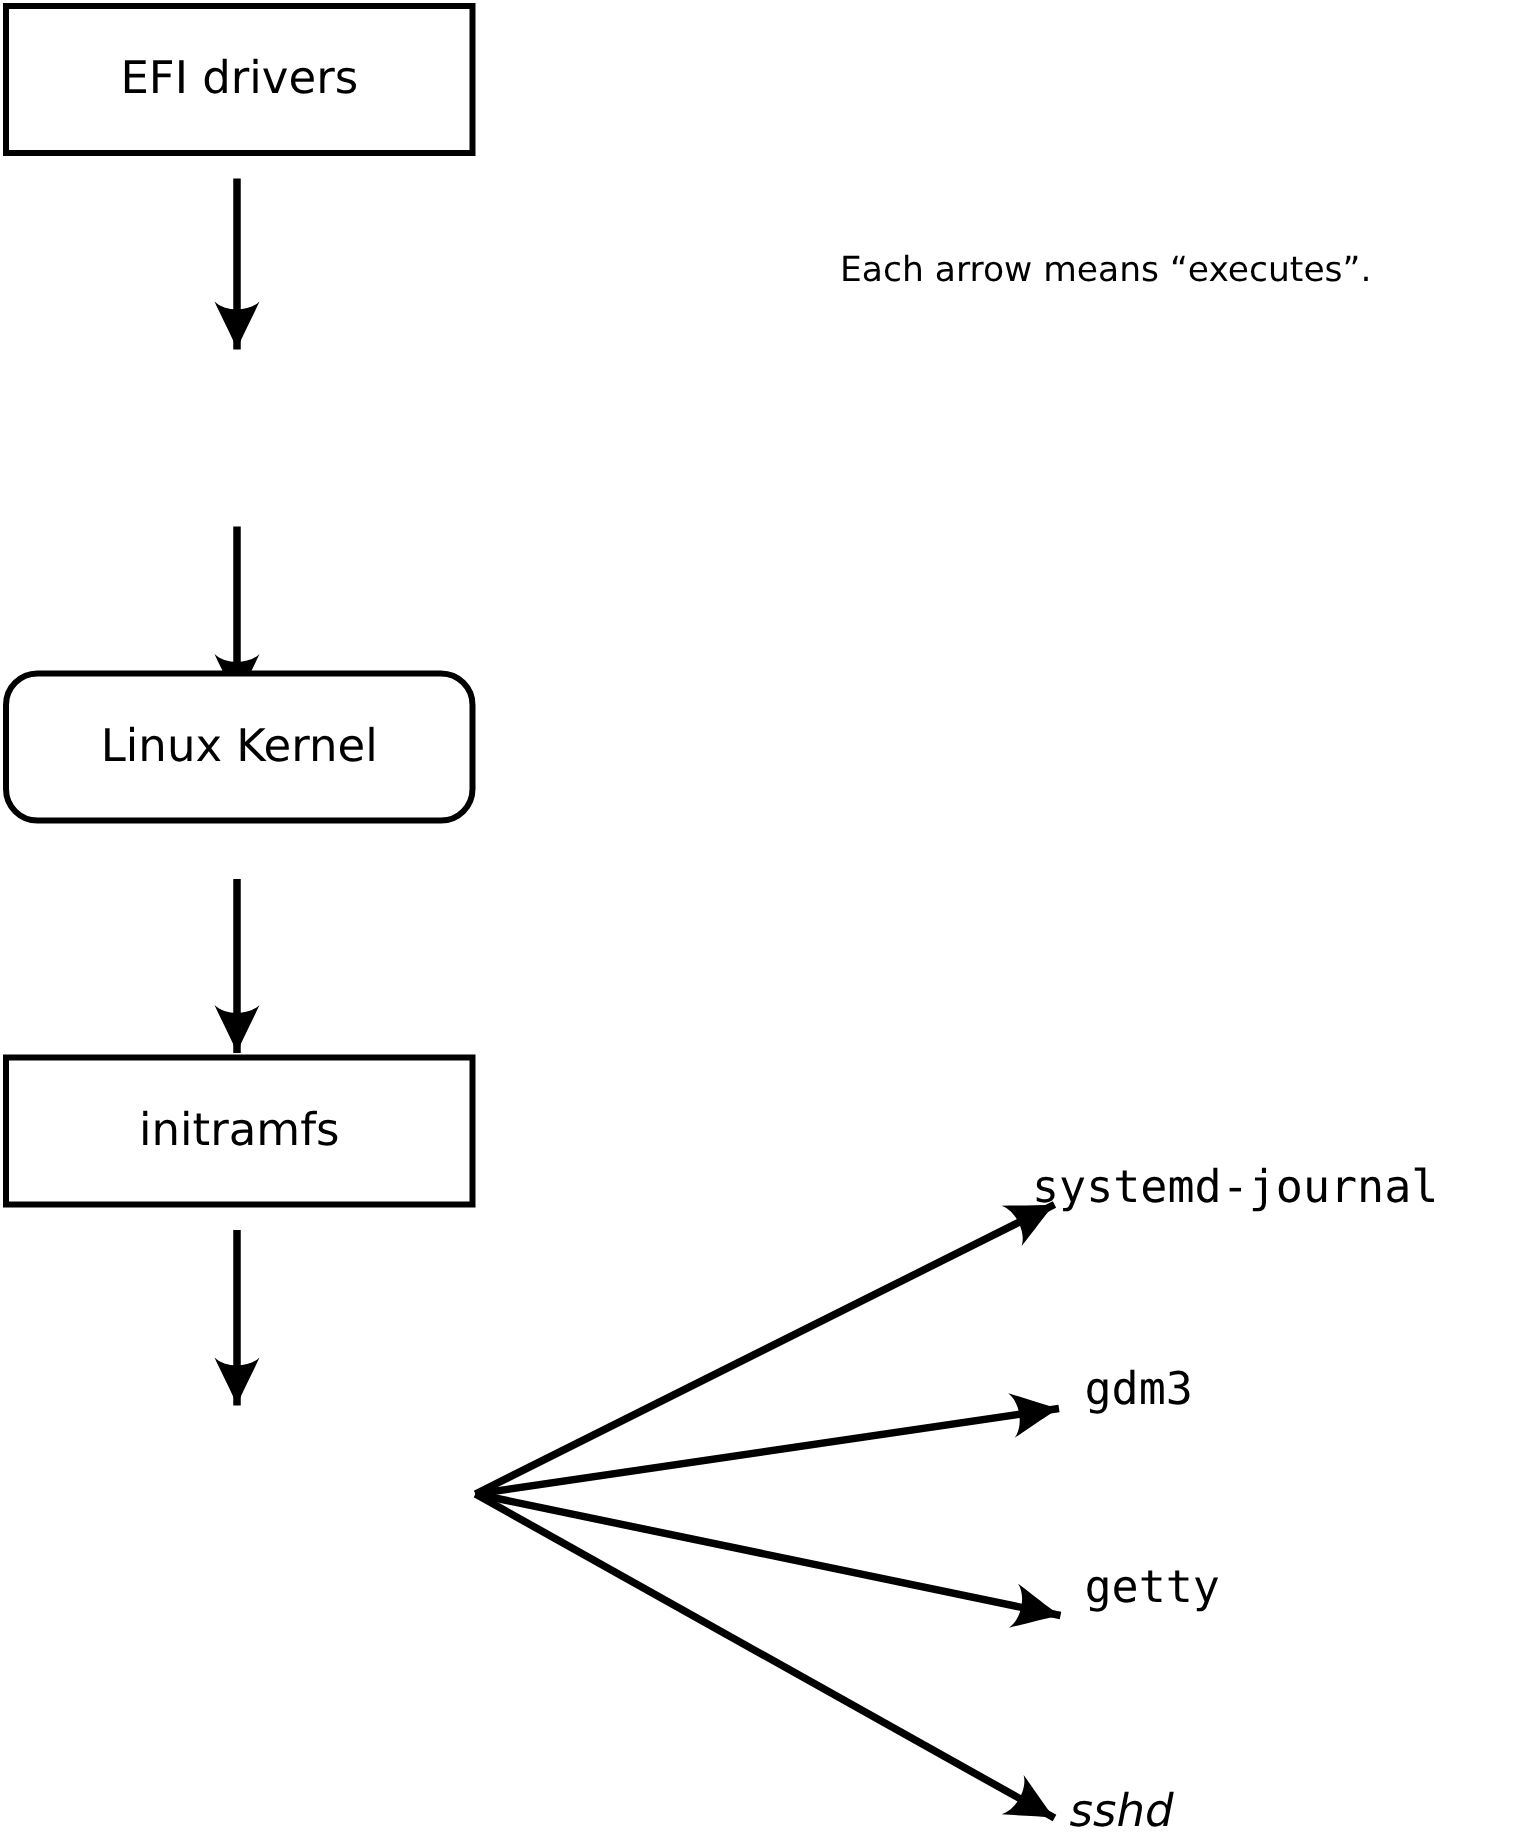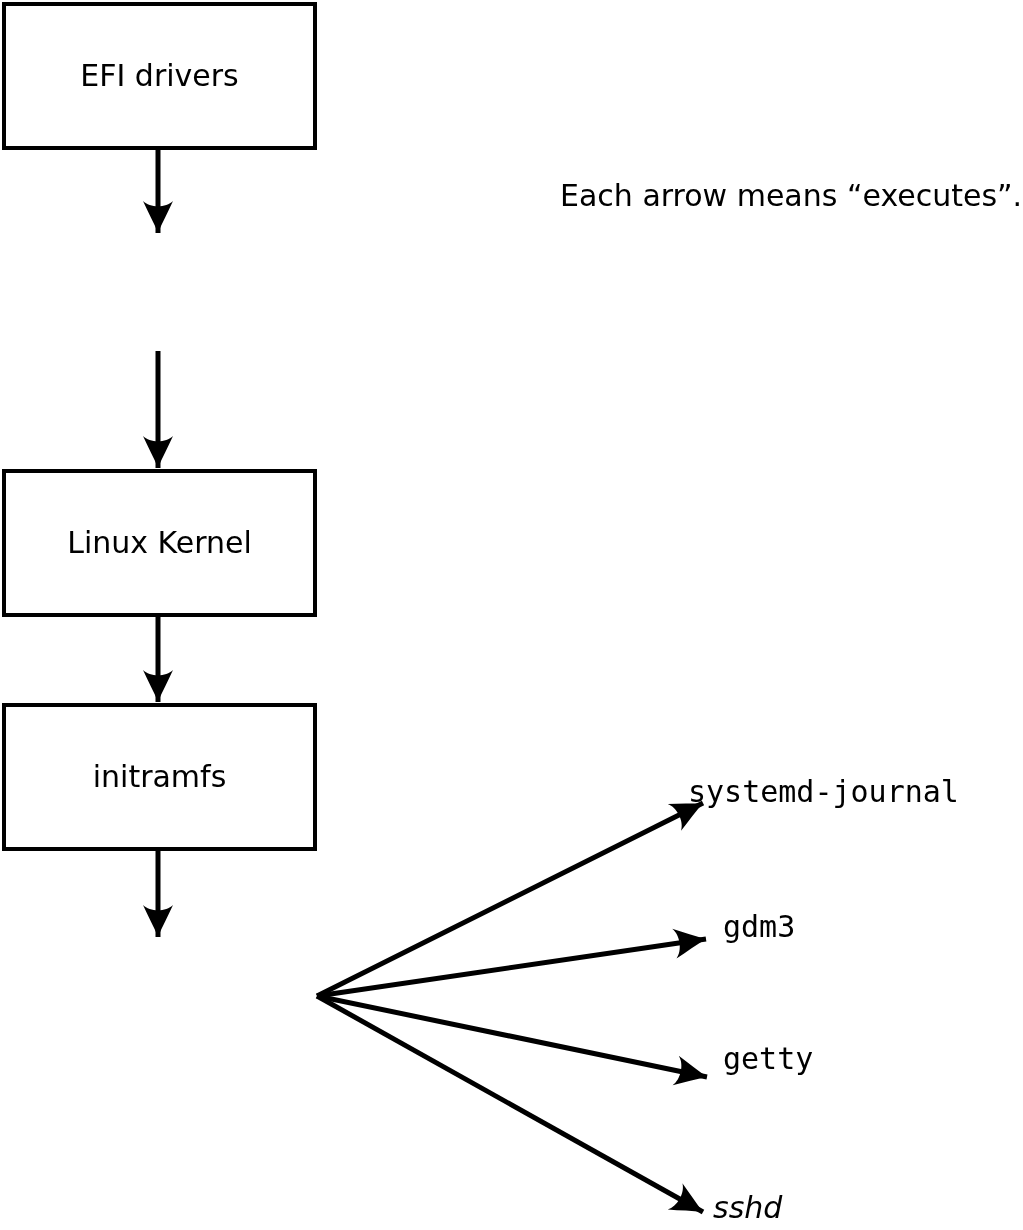--- a/index.html
+++ b/index.html
@@ -13,34 +13,34 @@
     height: 1230px;
     background: #ffffff;
     overflow: hidden;
     font-family: "DejaVu Sans", sans-serif;
     color: #000000;
   }
   .node {
     position: absolute;
     left: 2px;
     width: 315px;
-    height: 148px;
+    height: 102px;
     box-sizing: border-box;
     border: 4px solid #000000;
     background: #ffffff;
     display: flex;
     align-items: center;
     justify-content: center;
     font-size: 30px;
     line-height: 1;
     white-space: nowrap;
   }
   .node-1 { top: 2px; }
   .node-2 { top: 234px; }
-  .node-3 { top: 469px; }
+  .node-3 { top: 447px; border-radius: 23px; }
   .node-4 { top: 703px; }
   .node-5 { top: 938px; }
 
   .arrow-layer {
     position: absolute;
     left: 0;
     top: 0;
     width: 1023px;
     height: 1230px;
     pointer-events: none;
@@ -48,24 +48,23 @@
   .arrow-line {
     stroke: #000000;
     stroke-width: 5px;
     fill: none;
   }
 
   .caption {
     position: absolute;
     left: 560px;
     top: 162px;
-    font-size: 30px;
+    font-size: 23px;
     line-height: 36px;
     white-space: nowrap;
-    margin-top: 16px;
   }
 
   .proc-label {
     position: absolute;
     font-family: "DejaVu Sans Mono", monospace;
     font-size: 30px;
     line-height: 36px;
     white-space: nowrap;
   }
   .proc-label.sans {

